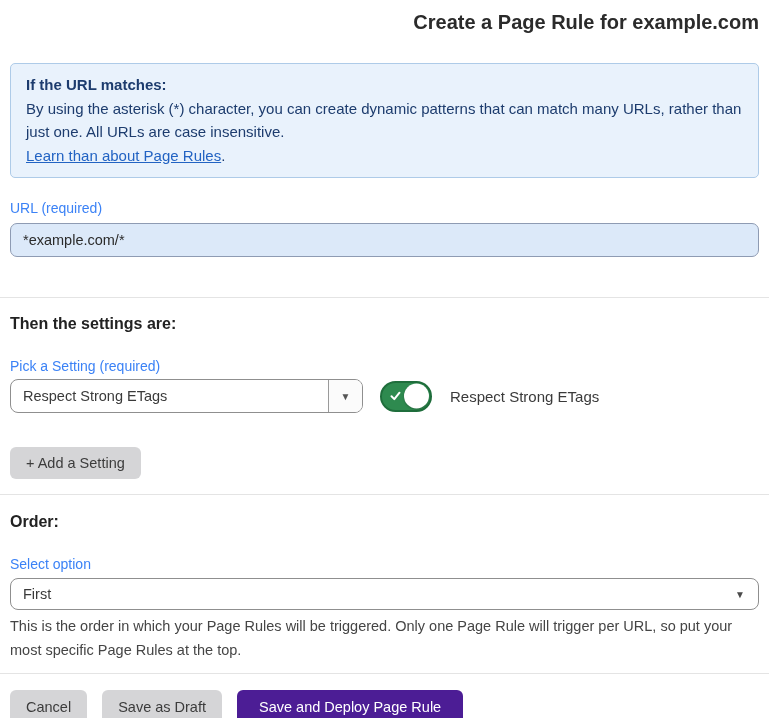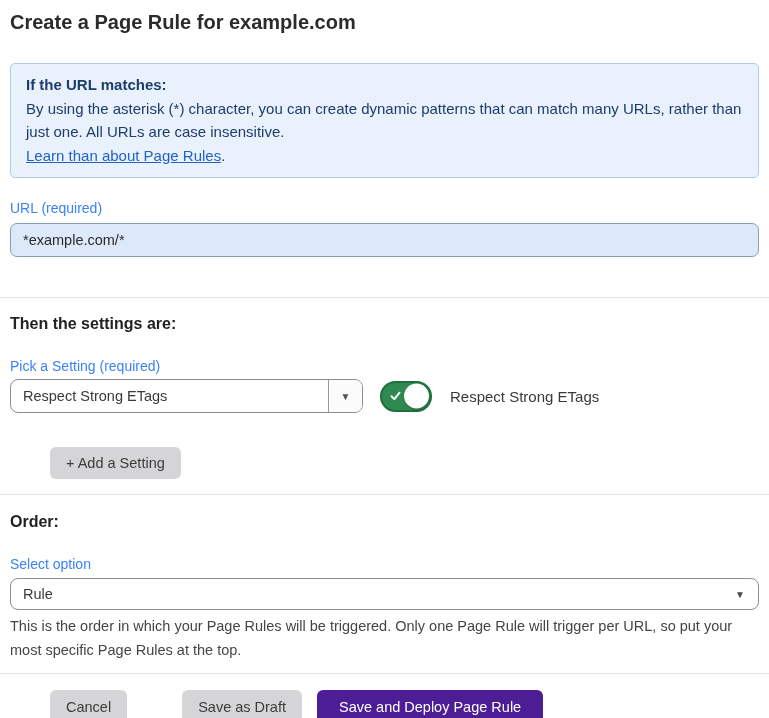--- a/index.html
+++ b/index.html
@@ -11,20 +11,21 @@
     font-family: "Liberation Sans", sans-serif;
     color: #303030;
     overflow: hidden;
   }
   h1.page-title {
     margin-top: 9px;
     font-size: 20px;
     line-height: 26px;
     font-weight: 700;
     color: #2b2b2b;
+    text-align: right;
   }
   .info-box {
     margin-top: 28px;
     background: #e9f2fc;
     border: 1px solid #aecbe8;
     border-radius: 5px;
     padding: 9px 15px 10px;
     font-size: 15px;
     line-height: 23.5px;
     color: #1d3c6e;
@@ -148,21 +149,20 @@
     border: none;
     cursor: pointer;
   }
   .gray-btn {
     height: 32px;
     padding: 0 16px;
     background: #d5d5d7;
     border-radius: 6px;
     font-size: 14.5px;
     color: #3c3c3c;
-    margin-left: 40px;
   }
   .add-setting { margin-top: 34px; }
   .order-select { margin-top: 5px; width: 100%; height: 32px; position: relative; }
   .plain-arrow {
     position: absolute;
     right: 13px;
     top: 50%;
     transform: translateY(-50%);
     color: #4a4a4a;
     font-size: 10px;
@@ -230,21 +230,21 @@
 
   <button class="gray-btn add-setting">+ Add a Setting</button>
 
   <hr class="divider divider-2">
 
   <h2 class="section-heading">Order:</h2>
 
   <label class="field-label label-tight">Select option</label>
 
   <div class="select-box order-select">
-    <span class="select-value">Rule</span>
+    <span class="select-value">First</span>
     <span class="plain-arrow">▼</span>
   </div>
 
   <p class="help-text">This is the order in which your Page Rules will be triggered. Only one Page Rule will trigger per URL, so put your most specific Page Rules at the top.</p>
 
   <hr class="divider divider-3">
 
   <div class="actions">
     <button class="gray-btn">Cancel</button>
     <button class="gray-btn">Save as Draft</button>

